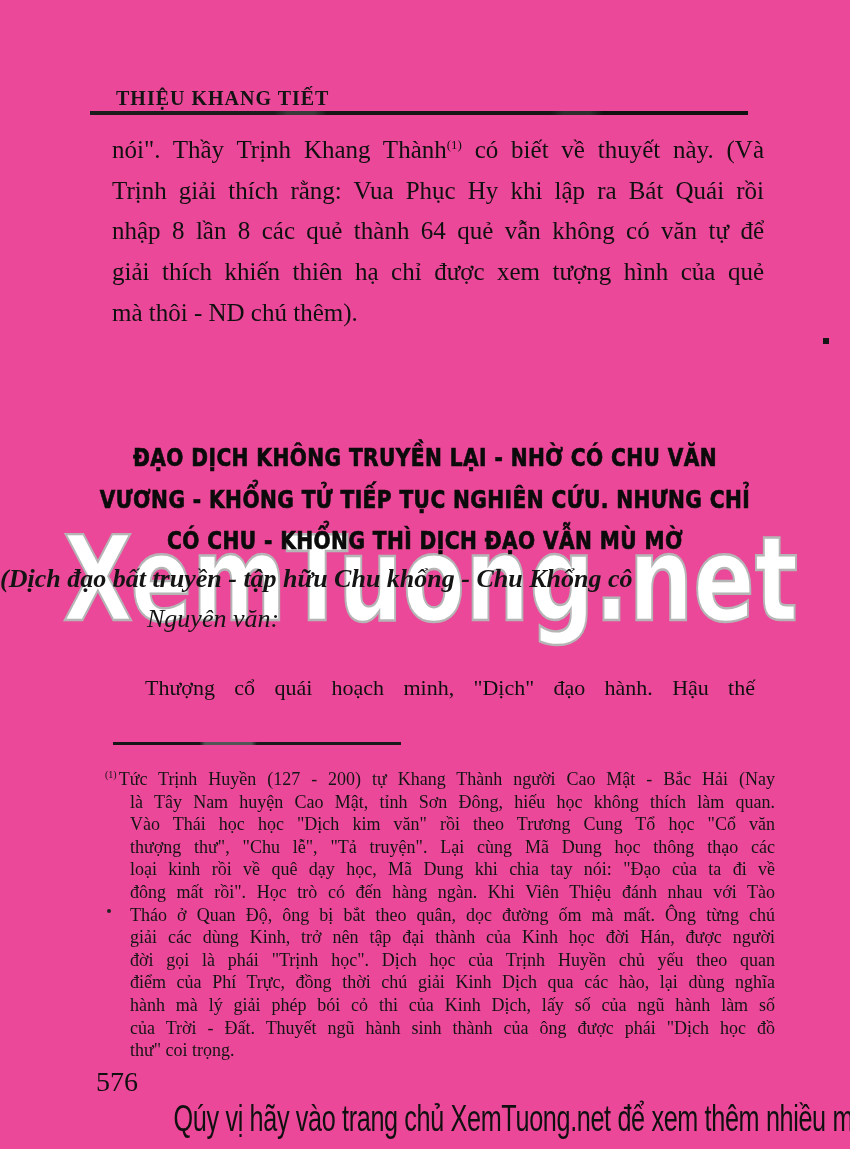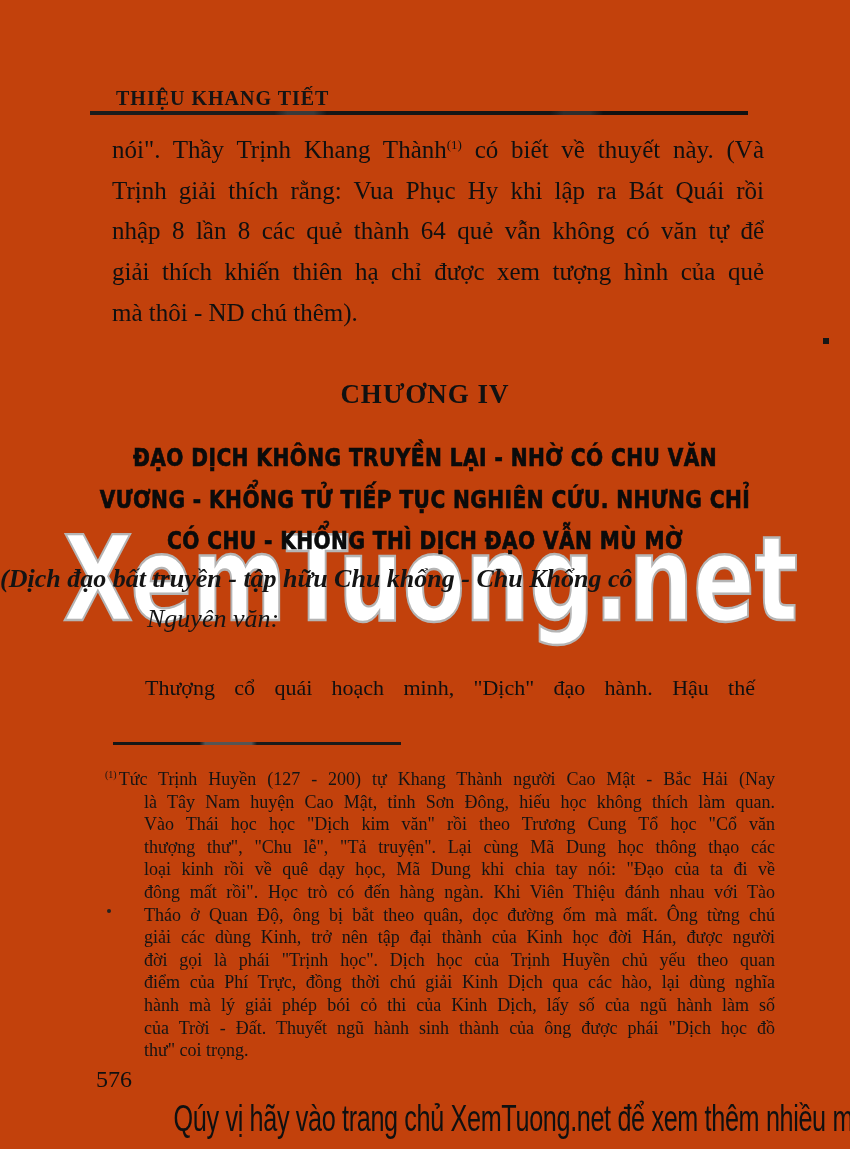--- a/index.html
+++ b/index.html
@@ -1,19 +1,19 @@
 <!DOCTYPE html>
 <html><head>
 <meta charset="utf-8">
 <style>
   html,body{margin:0;padding:0;background:#ffffff;}
   .page{
     position:relative;
     width:850px;height:1149px;
-    background:#c2410c;
+    background:#ec4899;
     overflow:hidden;
     font-family:"Liberation Serif", serif;
     color:#0f0f0f;
   }
   .abs{position:absolute;}
 
   
   .running-head{
     left:116px;top:87px;
     font-size:20px;font-weight:bold;
@@ -78,30 +78,29 @@
   
   .fn-rule{
     left:113px;top:742px;width:288px;height:3px;
     background:linear-gradient(90deg,#161616 0 30%,#555 32% 48%,#1a1a1a 50% 100%);
   }
   .footnote{left:130px;top:768px;width:645px;z-index:2;}
   .fline{
     font-size:18px;line-height:22.6px;
     text-align:justify;text-align-last:justify;
     color:#141414;
-    margin-left:14px;
   }
   .fline.first{margin-left:-25px;}
   .fline.last{text-align-last:left;}
   sup.fn-sup{font-size:10px;vertical-align:super;line-height:0;padding-right:2px;}
 
   
   .page-number{
     left:96px;top:1066px;
-    font-size:24px;color:#101010;z-index:2;
+    font-size:28px;color:#101010;z-index:2;
   }
   .footer-line{
     left:0;top:1098px;width:850px;z-index:2;
     text-align:center;
   }
   .footer-line span{
     display:inline-block;white-space:nowrap;
     font-family:"Liberation Sans", sans-serif;
     font-size:36px;color:#101010;
     transform:scaleX(0.70);transform-origin:50% 50%;
@@ -123,21 +122,20 @@
   <div class="abs body-block">
     <div class="bline"><span>nói". Thầy Trịnh Khang Thành</span><sup class="note-ref">(1)</sup><span> có biết về thuyết này. (Và</span></div>
     <div class="bline">Trịnh giải thích rằng: Vua Phục Hy khi lập ra Bát Quái rồi</div>
     <div class="bline">nhập 8 lần 8 các quẻ thành 64 quẻ vẫn không có văn tự để</div>
     <div class="bline">giải thích khiến thiên hạ chỉ được xem tượng hình của quẻ</div>
     <div class="bline last">mà thôi - ND chú thêm).</div>
   </div>
 
   <div class="abs speck"></div>
 
-  <div class="abs chapter-kicker">CHƯƠNG IV</div>
   <div class="abs chapter-title">
     <div>ĐẠO DỊCH KHÔNG TRUYỀN LẠI - NHỜ CÓ CHU VĂN</div>
     <div>VƯƠNG - KHỔNG TỬ TIẾP TỤC NGHIÊN CỨU. NHƯNG CHỈ</div>
     <div>CÓ CHU - KHỔNG THÌ DỊCH ĐẠO VẪN MÙ MỜ</div>
   </div>
   <div class="abs chapter-subtitle">
     <div>(Dịch đạo bất truyền - tập hữu Chu khổng - Chu Khổng cô</div>
   </div>
 
   <div class="abs original-label">Nguyên văn:</div>

